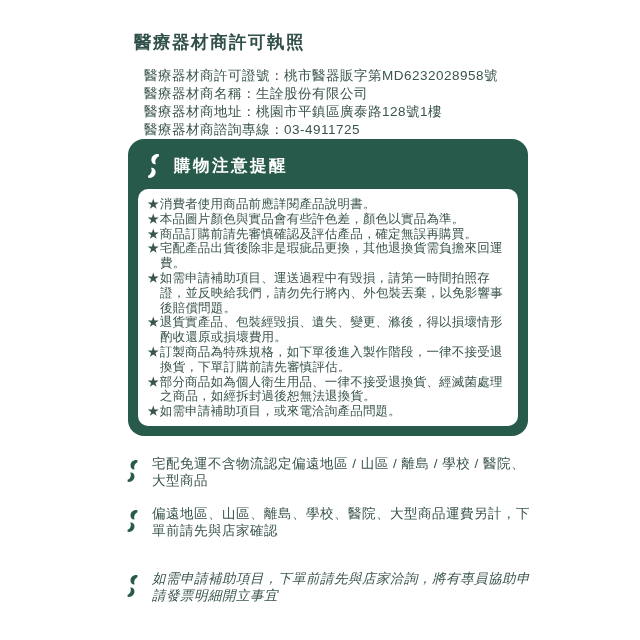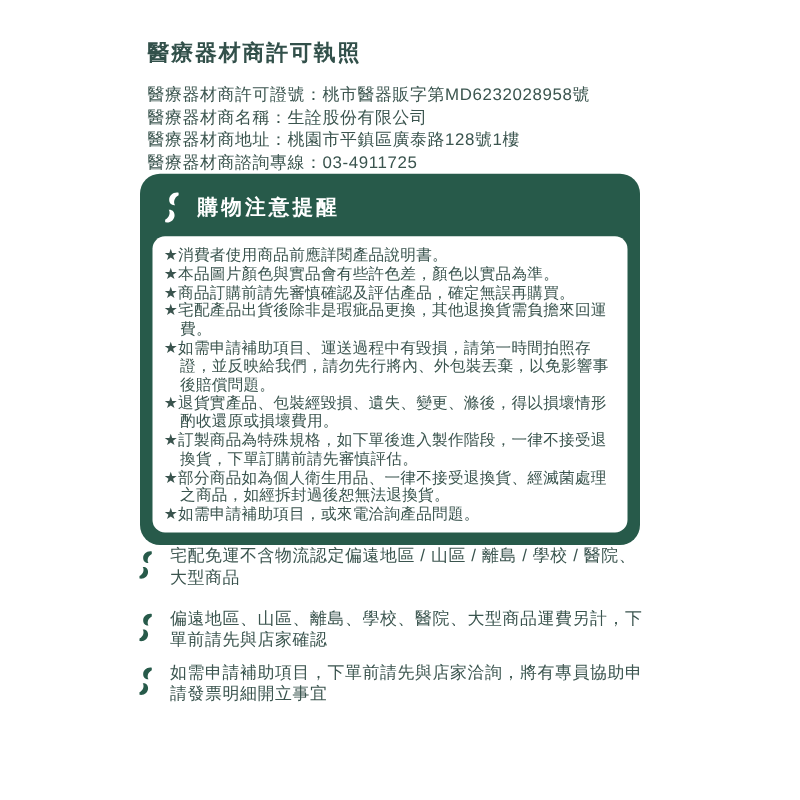--- a/index.html
+++ b/index.html
@@ -17,27 +17,27 @@
     background:var(--background);
     font-family:"Liberation Sans","DejaVu Sans",sans-serif;
   }
   .page{
     position:relative;width:640px;height:640px;
     background:var(--background);
     color:var(--text);
     overflow:hidden;
   }
   .content{
-    position:absolute;left:112px;top:30px;width:402px;
+    position:absolute;left:128px;top:30px;width:402px;
   }
   .title{
     font-size:17.5px;font-weight:700;color:var(--title_text);
     letter-spacing:1.5px;margin:0 0 13px 6px;
   }
-  .info{margin-left:6px;}
+  .info{margin-left:16px;}
   .info-line{
     font-size:13.5px;line-height:18px;letter-spacing:0.5px;
     white-space:nowrap;
   }
   .notice-box{
     margin-top:0;
     background:var(--green);
     border-radius:16px;
     padding:9px 10px 10px 10px;
     width:400px;
@@ -52,30 +52,30 @@
   .brand-icon svg{width:100%;height:100%;}
   .brand-icon.white{color:#fff;width:23px;height:28px;}
   .brand-icon.green{color:var(--green);width:21px;height:26px;margin-top:3px;}
   .notice-panel{
     background:var(--panel);
     border-radius:10px;
     padding:8px 9px 7px 9px;
   }
   .bullet{
     font-size:12.5px;line-height:14.8px;letter-spacing:0.2px;
-    padding-left:13px;text-indent:-13px;
+    padding-left:13px;text-indent:-13px;font-family:Liberation Serif, serif;
   }
   .footnotes{margin-left:-6px;}
   .footnote{
     display:flex;align-items:flex-start;gap:9px;
     width:410px;
   }
-  .footnote.f1{}
+  .footnote.f1{margin-top:19px;}
   .footnote.f2{margin-top:15px;}
-  .footnote.f3{margin-top:8px;}
+  .footnote.f3{margin-top:30px;font-style:italic;}
   .fn-text{
     font-size:13.5px;line-height:17.5px;letter-spacing:0.5px;
   }
 </style>
 </head>
 <body>
 
 <div class="page">
   <div class="content">
 

